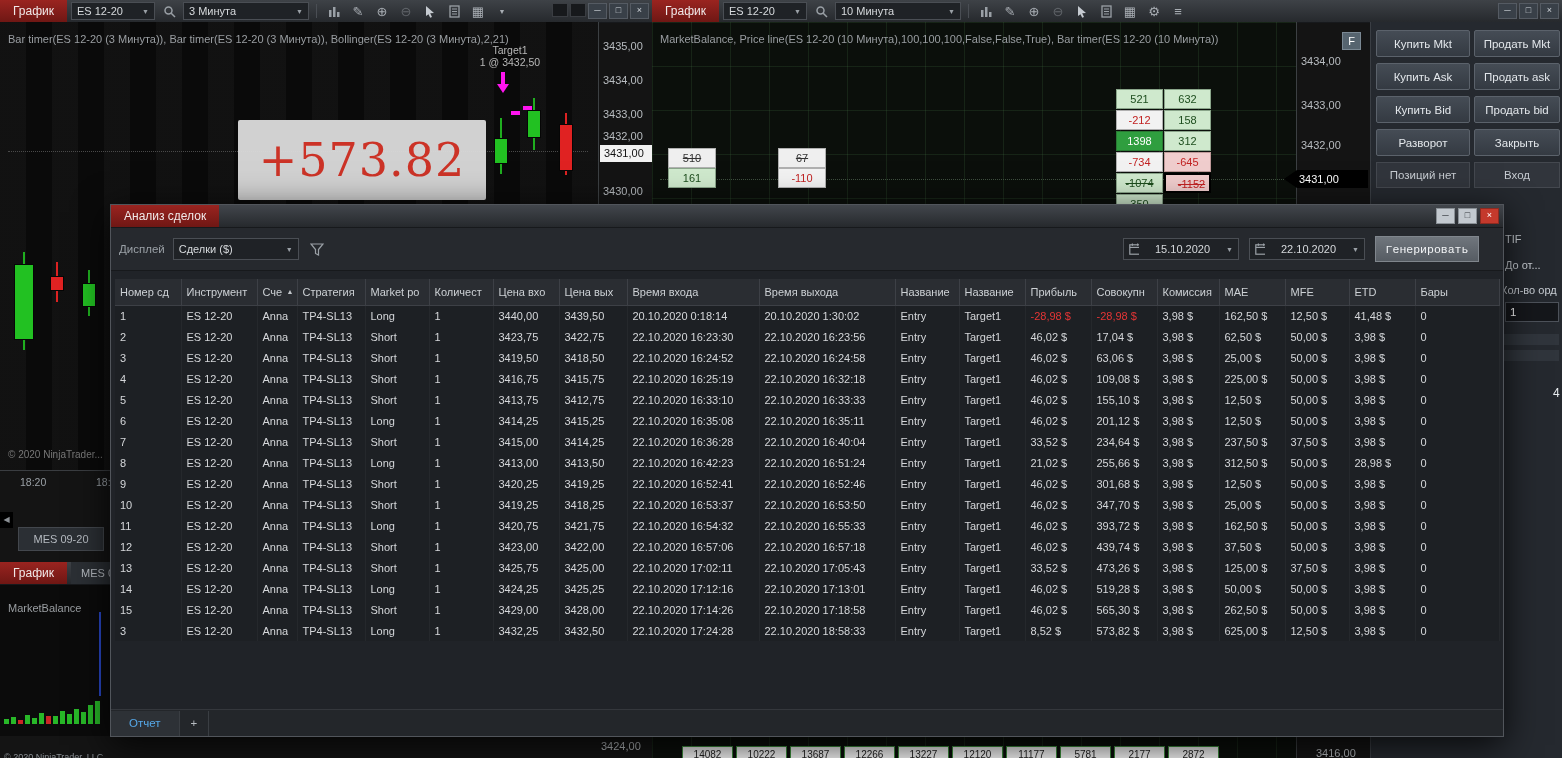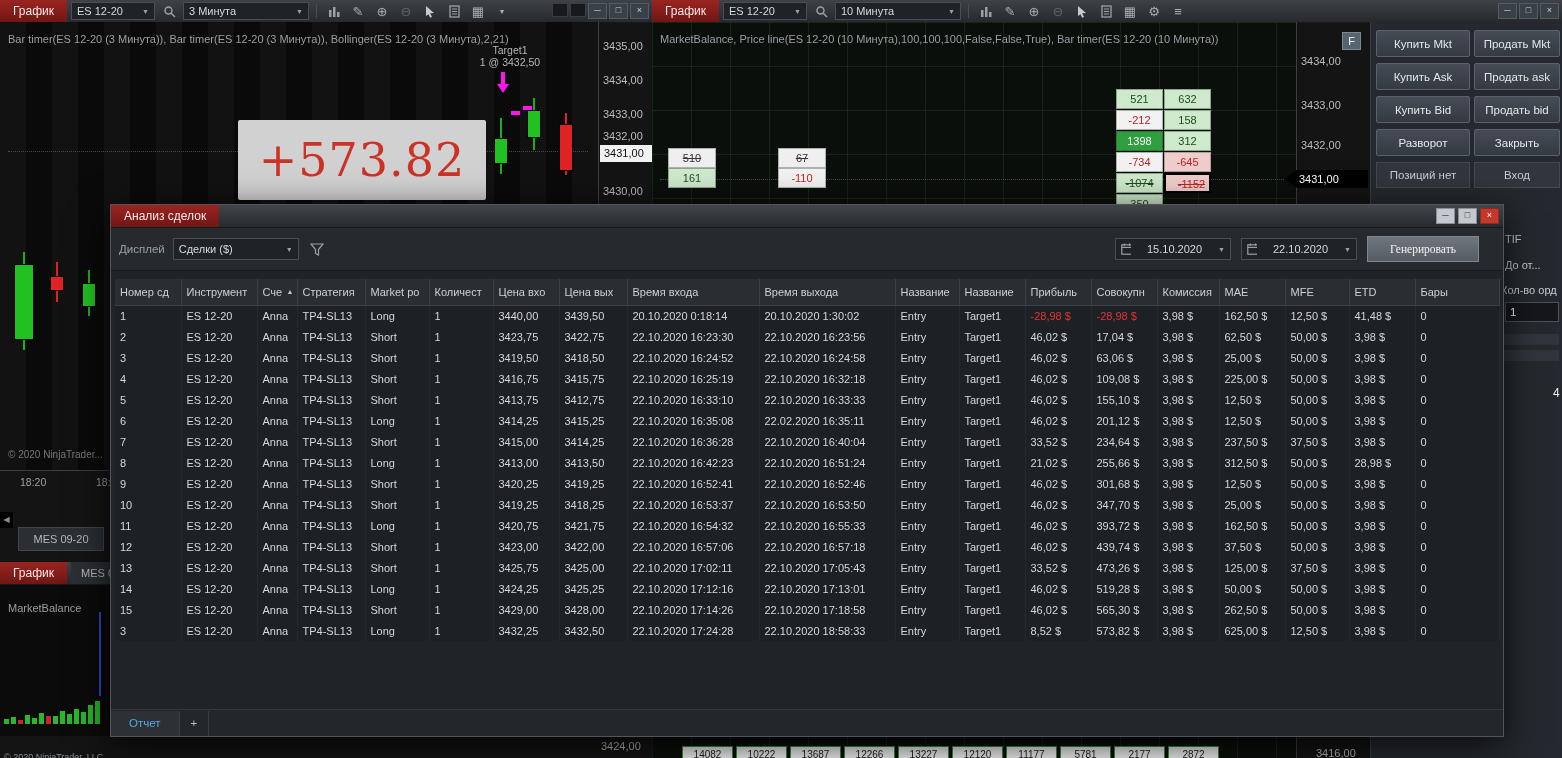--- a/index.html
+++ b/index.html
@@ -115,22 +115,22 @@
     border:1px solid #51555b;box-shadow:0 8px 34px rgba(0,0,0,.8);z-index:10;}
   .dtitle{height:22px;background:linear-gradient(#42464c,#26292d);display:flex;align-items:center;border-bottom:1px solid #17191c;}
   .dwins{margin-left:auto;display:flex;gap:3px;padding-right:4px;}
   .dbtn{width:17px;height:14px;background:#c3c9cf;color:#30343a;font-size:9px;line-height:13px;
     text-align:center;border:1px solid #8a9096;}
   .dclose{background:#c4392c;color:#fff;border-color:#8e2a20;}
   .dtoolbar{height:42px;display:flex;align-items:center;padding:0 8px;gap:8px;background:#26292e;border-bottom:1px solid #17191c;}
   .dlabel{color:#9aa0a6;font-size:11.5px;}
   .dright{margin-left:auto;display:flex;align-items:center;gap:10px;padding-right:16px;}
   .datedd{width:116px;height:22px;gap:16px;}
-  .genbtn{height:26px;width:112px;background:linear-gradient(#70767d,#565c63);border:1px solid #80868d;
-    color:#f2f4f6;font-size:11.5px;font-family:Liberation Serif, serif;}
+  .genbtn{height:26px;width:104px;background:linear-gradient(#70767d,#565c63);border:1px solid #80868d;
+    color:#f2f4f6;font-size:11.5px;font-family:Liberation Mono, monospace;}
   .twrap{position:absolute;left:4px;right:4px;top:74px;}
   table{border-collapse:collapse;table-layout:fixed;width:100%;}
   th{height:26px;background:#2a2d32;color:#cdd1d5;font-weight:normal;font-size:11px;text-align:left;
     padding:0 5px;border-right:1px solid #3d4046;border-bottom:1px solid #3d4046;overflow:hidden;
     white-space:nowrap;position:relative;box-sizing:border-box;}
   th .sort{position:absolute;right:3px;top:9px;font-size:7px;color:#c2c6cb;}
   td{height:21px;color:#d5d7da;font-size:11px;padding:0 5px;border-right:1px solid #25282c;
     white-space:nowrap;overflow:hidden;background:#1d2024;box-sizing:border-box;}
   td.neg{color:#e53535;}
   .dtabs{position:absolute;left:0;right:0;bottom:0;height:26px;background:#23262a;border-top:1px solid #34373c;
@@ -616,21 +616,21 @@
             <tr>
               <td>6</td>
               <td>ES 12-20</td>
               <td>Anna</td>
               <td>TP4-SL13</td>
               <td>Long</td>
               <td>1</td>
               <td>3414,25</td>
               <td>3415,25</td>
               <td>22.10.2020 16:35:08</td>
-              <td>22.02.2020 16:35:11</td>
+              <td>22.10.2020 16:35:11</td>
               <td>Entry</td>
               <td>Target1</td>
               <td>46,02 $</td>
               <td>201,12 $</td>
               <td>3,98 $</td>
               <td>12,50 $</td>
               <td>50,00 $</td>
               <td>3,98 $</td>
               <td>0</td>
             </tr>

